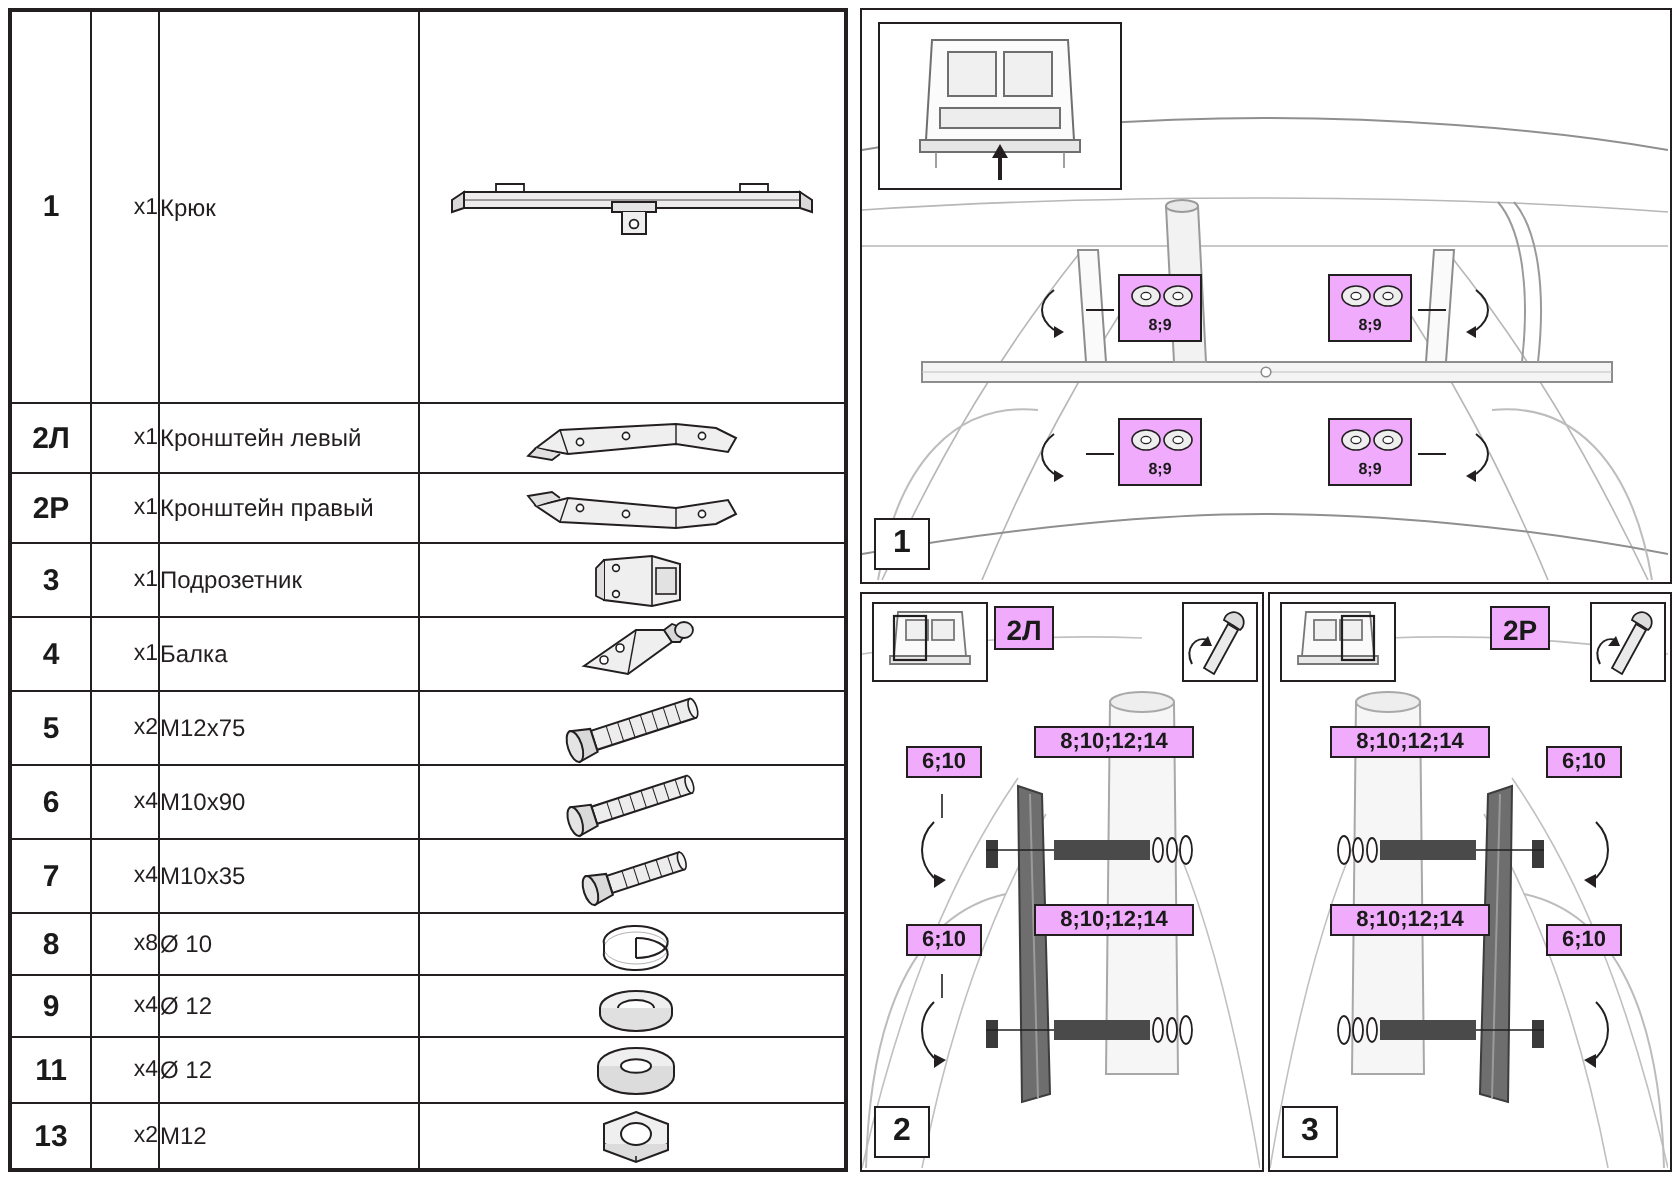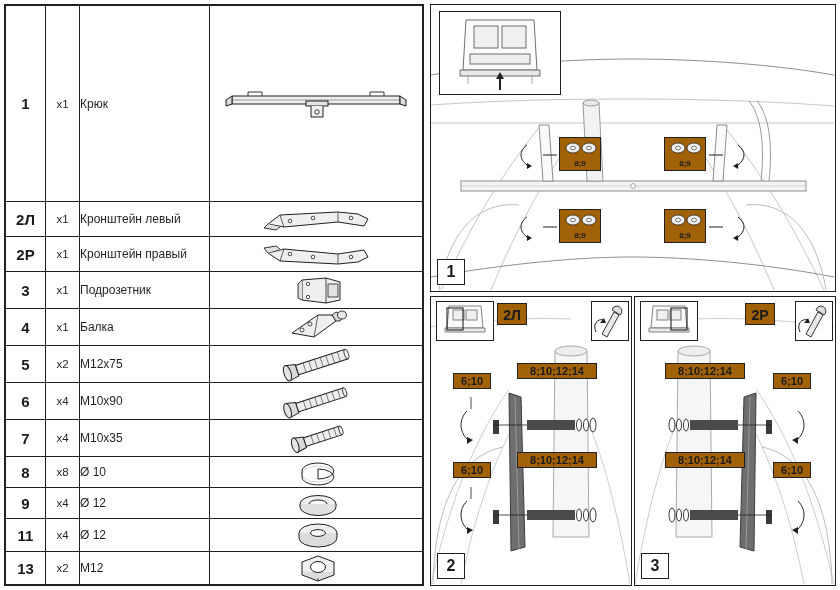--- a/index.html
+++ b/index.html
@@ -47,21 +47,21 @@
   .col-name { width: 130px; }
   .col-img { width: auto; }
 
   .num-cell {
     text-align: center;
     font-weight: bold;
     font-size: 15px;
     letter-spacing: 0px;
   }
   .qty-cell {
-    text-align: center;
+    text-align: right;
     font-size: 11.5px;
     color: #231f20;
   }
   .name-cell {
     padding-left: 7px;
     font-size: 12px;
     color: #231f20;
   }
   .img-cell {
     position: relative;
@@ -117,21 +117,21 @@
   
   .inset-frame {
     position: absolute;
     border: 1.2px solid #231f20;
     background: #fff;
     box-sizing: border-box;
   }
   .tag-box {
     position: absolute;
     border: 1.2px solid #231f20;
-    background: #a16207;
+    background: #f0abfc;
     font-weight: bold;
     font-size: 11px;
     text-align: center;
     box-sizing: border-box;
     white-space: nowrap;
     line-height: 1.05;
     padding: 1px 3px;
   }
   .tag-box.big {
     font-size: 14px;

